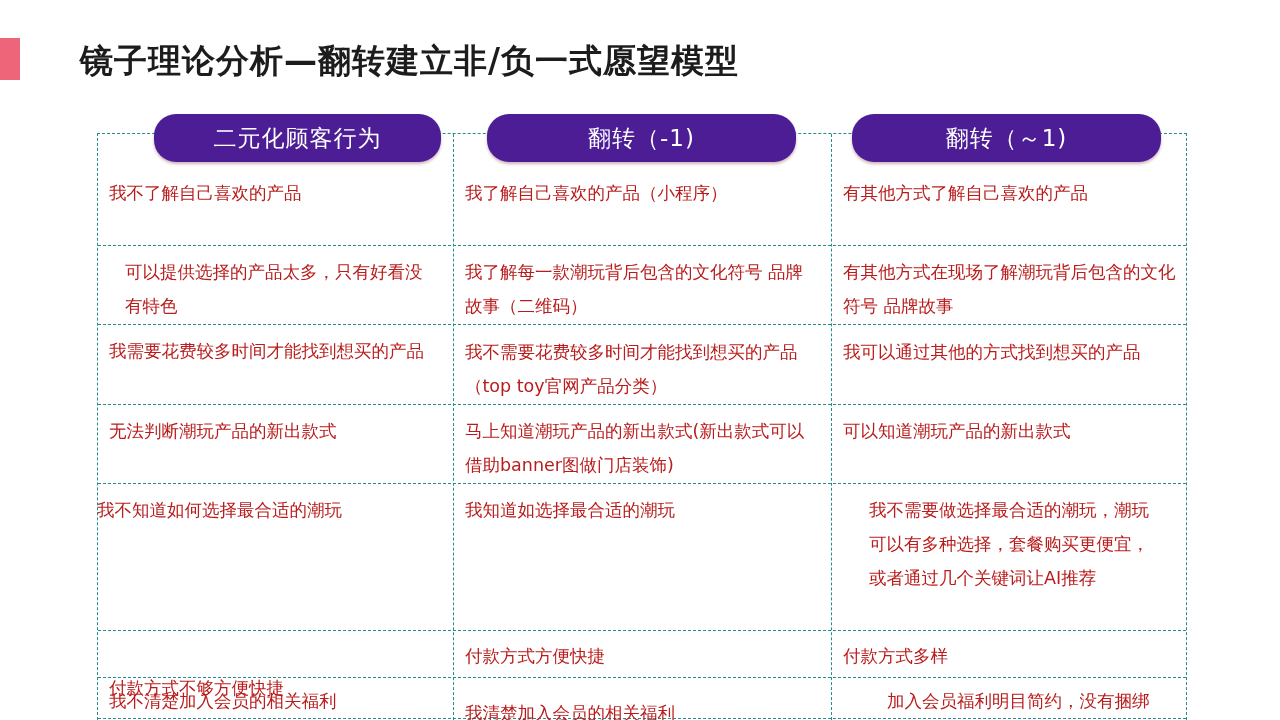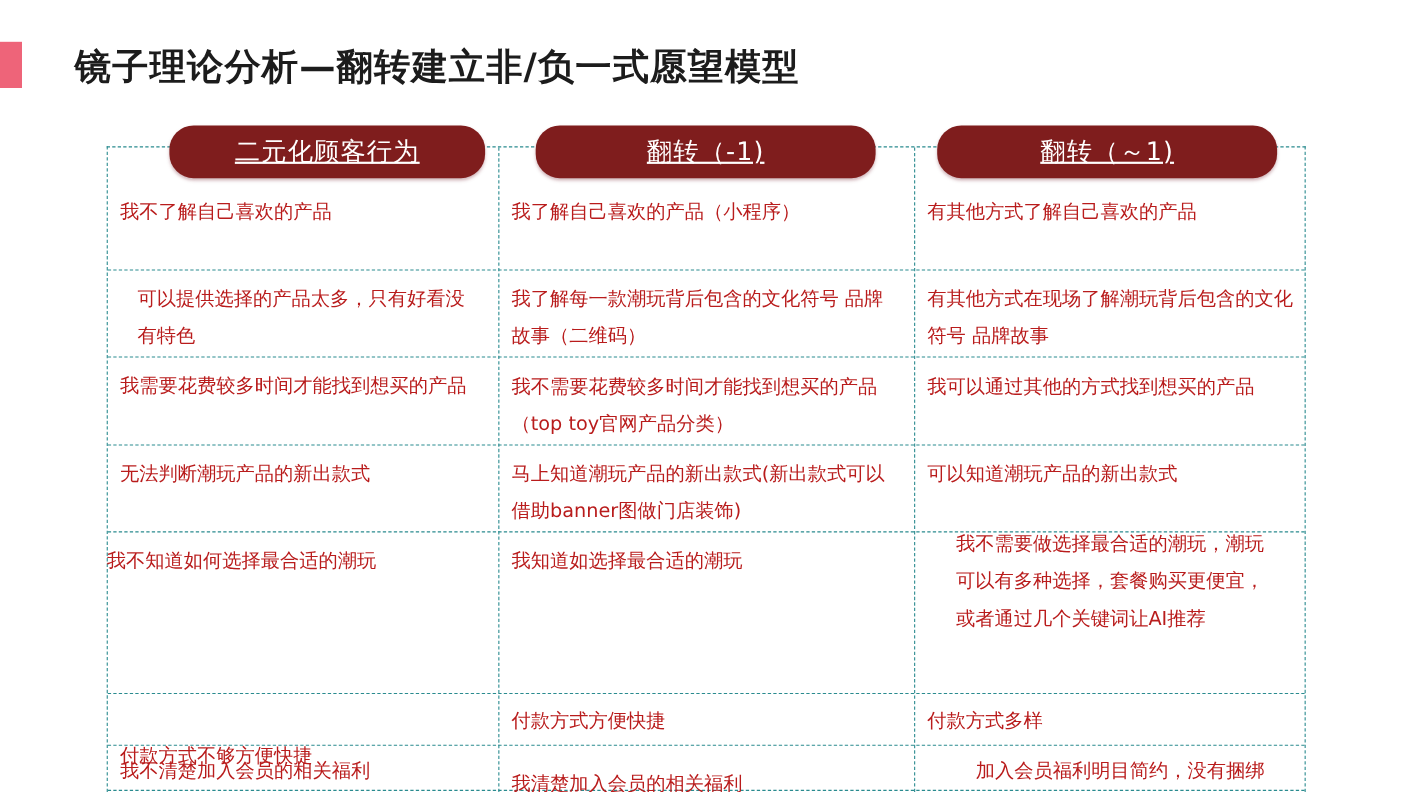--- a/index.html
+++ b/index.html
@@ -4,21 +4,21 @@
   <style>
     * { box-sizing: border-box; margin: 0; padding: 0; }
     html, body { width: 1280px; height: 720px; overflow: hidden; background: #ffffff; }
     body { position: relative; font-family: "DejaVu Sans", "Liberation Sans", sans-serif; color: #1a1a1a; }
 
     .accent-bar {
       position: absolute; left: 0; top: 38px; width: 20px; height: 42px;
       background: #EE6479;
     }
     .page-title {
-      position: absolute; left: 68px; top: 36px; height: 50px;
+      position: absolute; left: 80px; top: 36px; height: 50px;
       font-size: 33px; font-weight: bold; letter-spacing: 1px; line-height: 50px;
       color: #1c1c1c;
     }
 
     .table-wrap {
       position: absolute; left: 97px; top: 133px; width: 1090px; height: 587px;
       border-left: 1.5px dashed #2a8b8f;
       border-right: 1.5px dashed #2a8b8f;
       border-top: 1.5px dashed #2a8b8f;
     }
@@ -26,25 +26,24 @@
       position: absolute; top: 0; bottom: 0; width: 0;
       border-left: 1.5px dashed #2a8b8f;
     }
     .row-line {
       position: absolute; left: 0; right: 0; height: 0;
       border-top: 1.5px dashed #2a8b8f;
     }
 
     .pill {
       position: absolute; top: 114px; height: 48px;
-      background: #7f1d1d; border-radius: 22px;
+      background: #4c1d95; border-radius: 22px;
       color: #ffffff; font-size: 23px; line-height: 48px; text-align: center;
       box-shadow: 0 2px 3px rgba(120, 40, 55, 0.35);
       letter-spacing: 1px;
-      text-decoration: underline;
     }
 
     .cell {
       position: absolute; font-size: 17.5px; line-height: 34px; color: #b91c1c;
       padding-left: 12px; padding-right: 10px;
     }
   </style>
 </head>
 <body>
 
@@ -78,21 +77,21 @@
 <div class="cell" style="left:97px; top:334px; width:350px;">我需要花费较多时间才能找到想买的产品</div>
 <div class="cell" style="left:453px; top:335px; width:372px;">我不需要花费较多时间才能找到想买的产品（top toy官网产品分类）</div>
 <div class="cell" style="left:831px; top:335px; width:355px;">我可以通过其他的方式找到想买的产品</div>
 
 <div class="cell" style="left:97px; top:414px; width:350px;">无法判断潮玩产品的新出款式</div>
 <div class="cell" style="left:453px; top:414px; width:372px;">马上知道潮玩产品的新出款式(新出款式可以借助banner图做门店装饰)</div>
 <div class="cell" style="left:831px; top:414px; width:355px;">可以知道潮玩产品的新出款式</div>
 
 <div class="cell" style="left:85px; top:493px; width:350px;">我不知道如何选择最合适的潮玩</div>
 <div class="cell" style="left:453px; top:493px; width:372px;">我知道如选择最合适的潮玩</div>
-<div class="cell" style="left:831px; top:478px; width:345px;padding-left:38px;">我不需要做选择最合适的潮玩，潮玩可以有多种选择，套餐购买更便宜，或者通过几个关键词让AI推荐</div>
+<div class="cell" style="left:831px; top:493px; width:345px;padding-left:38px;">我不需要做选择最合适的潮玩，潮玩可以有多种选择，套餐购买更便宜，或者通过几个关键词让AI推荐</div>
 
 <div class="cell" style="left:97px; top:639px; width:350px;margin-top:32px;">付款方式不够方便快捷</div>
 <div class="cell" style="left:453px; top:639px; width:372px;">付款方式方便快捷</div>
 <div class="cell" style="left:831px; top:639px; width:355px;">付款方式多样</div>
 
 <div class="cell" style="left:97px; top:684px; width:350px;">我不清楚加入会员的相关福利</div>
 <div class="cell" style="left:453px; top:684px; width:372px;margin-top:12px;">我清楚加入会员的相关福利</div>
 <div class="cell" style="left:875px; top:684px; width:355px;">加入会员福利明目简约，没有捆绑</div>
 
 </body></html>

